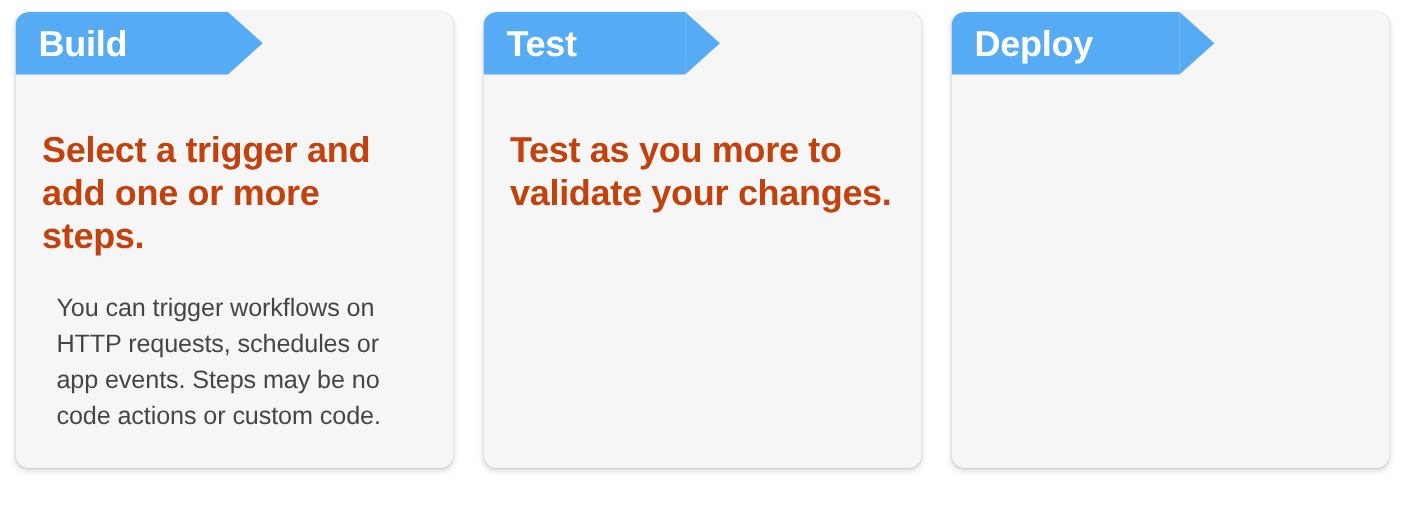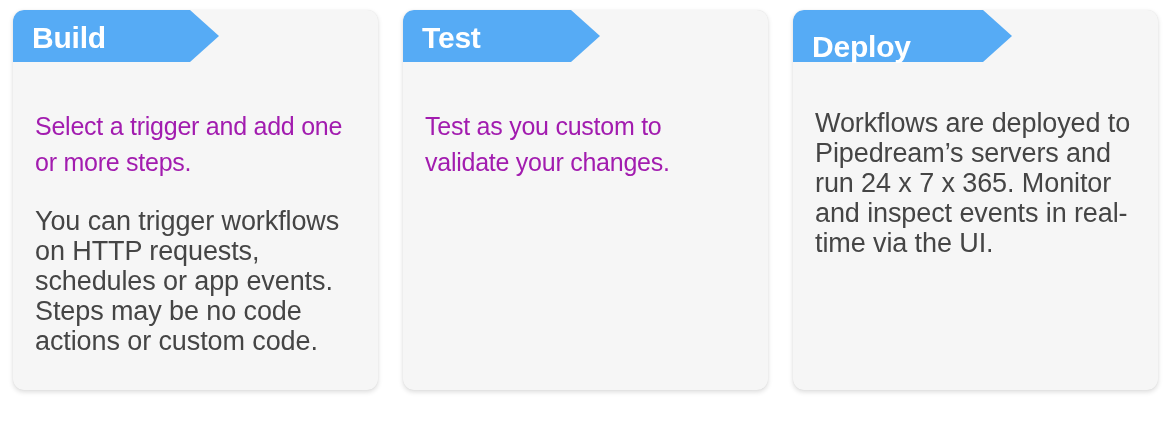--- a/index.html
+++ b/index.html
@@ -76,43 +76,43 @@
     line-height: 1;
     white-space: nowrap;
     padding-right: 24px;
   }
 
   .card-body {
     padding: 46px 22px 0 22px;
   }
 
   .card-heading {
-    color: #a21caf;
-    font-size: 25px;
-    font-weight: normal;
+    color: #c2410c;
+    font-size: 30px;
+    font-weight: bold;
     line-height: 36px;
     letter-spacing: -0.25px;
     margin: 0 0 26px 0;
     white-space: pre-line;
   }
 
   .card-text {
     color: #454545;
-    font-size: 27px;
+    font-size: 21px;
     font-weight: normal;
     line-height: 30px;
     letter-spacing: -0.1px;
-    margin: 0;
+    margin: 12px;
     white-space: pre-line;
   }
 
   
   .card-build  .banner-shape { width: 177px; }
   .card-test   .banner-shape { width: 168px; align-items: center; }
-  .card-deploy .banner-shape { width: 190px; align-items: flex-end; }
+  .card-deploy .banner-shape { width: 190px; }
 </style>
 </head>
 <body>
 
 <div class="board">
 
   <div class="card card-build">
     <div class="banner">
       <div class="banner-shape">
         <span class="banner-label">Build</span>
@@ -124,28 +124,27 @@
     </div>
   </div>
 
   <div class="card card-test">
     <div class="banner">
       <div class="banner-shape">
         <span class="banner-label">Test</span>
       </div>
     </div>
     <div class="card-body">
-      <h2 class="card-heading">Test as you custom to validate your changes.</h2>
+      <h2 class="card-heading">Test as you more to validate your changes.</h2>
     </div>
   </div>
 
   <div class="card card-deploy">
     <div class="banner">
       <div class="banner-shape">
         <span class="banner-label">Deploy</span>
       </div>
     </div>
     <div class="card-body">
-      <p class="card-text">Workflows are deployed to Pipedream’s servers and run 24 x 7 x 365. Monitor and inspect events in real-time via the UI.</p>
     </div>
   </div>
 
 </div>
 
 </body></html>

